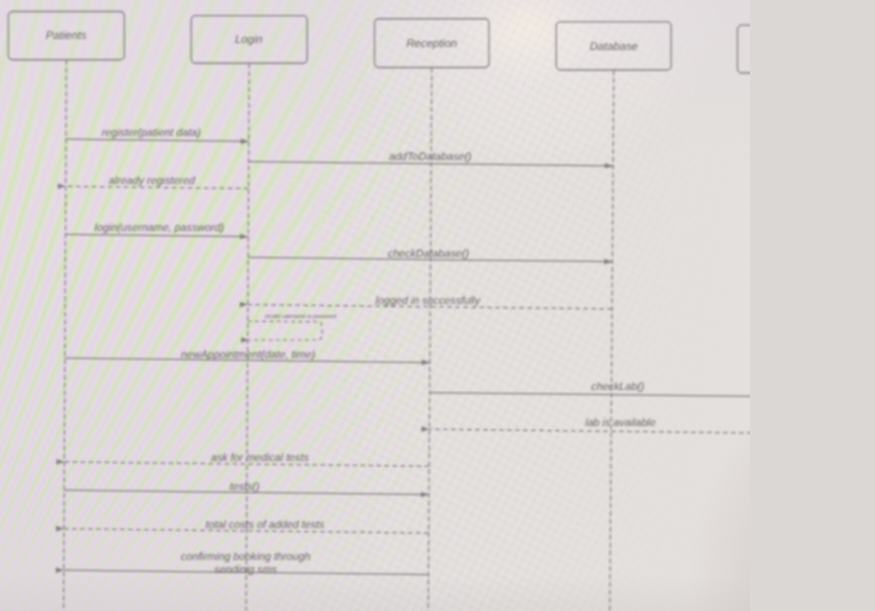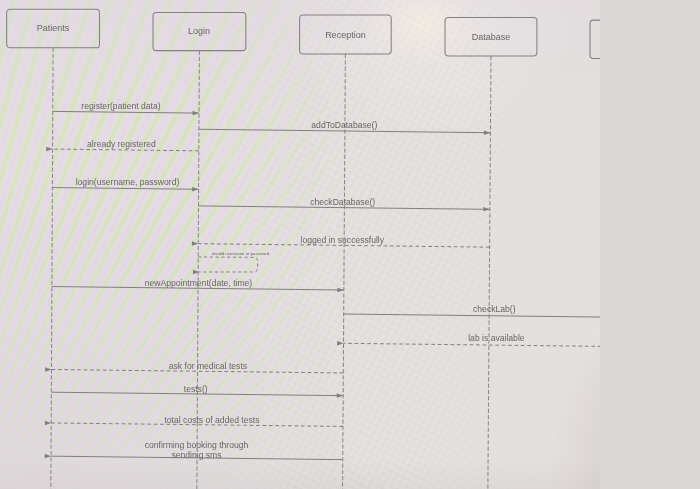--- a/index.html
+++ b/index.html
@@ -1,20 +1,20 @@
 <!DOCTYPE html>
 <html><head>
 <meta charset="utf-8">
 <title>Sequence Diagram</title>
 <style>
   html,body{margin:0;padding:0;}
   body{width:700px;height:489px;overflow:hidden;background:#dbd7d4;
        font-family:"Liberation Sans",sans-serif;}
   #stage{position:relative;width:600px;height:489px;overflow:hidden;
-         background:#e3dfdc;}
+         background:#e3dfdc;font-style:italic;}
   .layer{position:absolute;left:0;top:0;width:700px;height:489px;}
   #moire{
     background:
       repeating-conic-gradient(from 18deg at -180px 820px,
         rgba(198,233,155,0.00) 0deg,
         rgba(198,233,155,0.52) 0.28deg,
         rgba(198,233,155,0.00) 0.56deg,
         rgba(236,200,252,0.00) 0.62deg,
         rgba(236,200,252,0.46) 0.92deg,
         rgba(236,200,252,0.00) 1.22deg);

